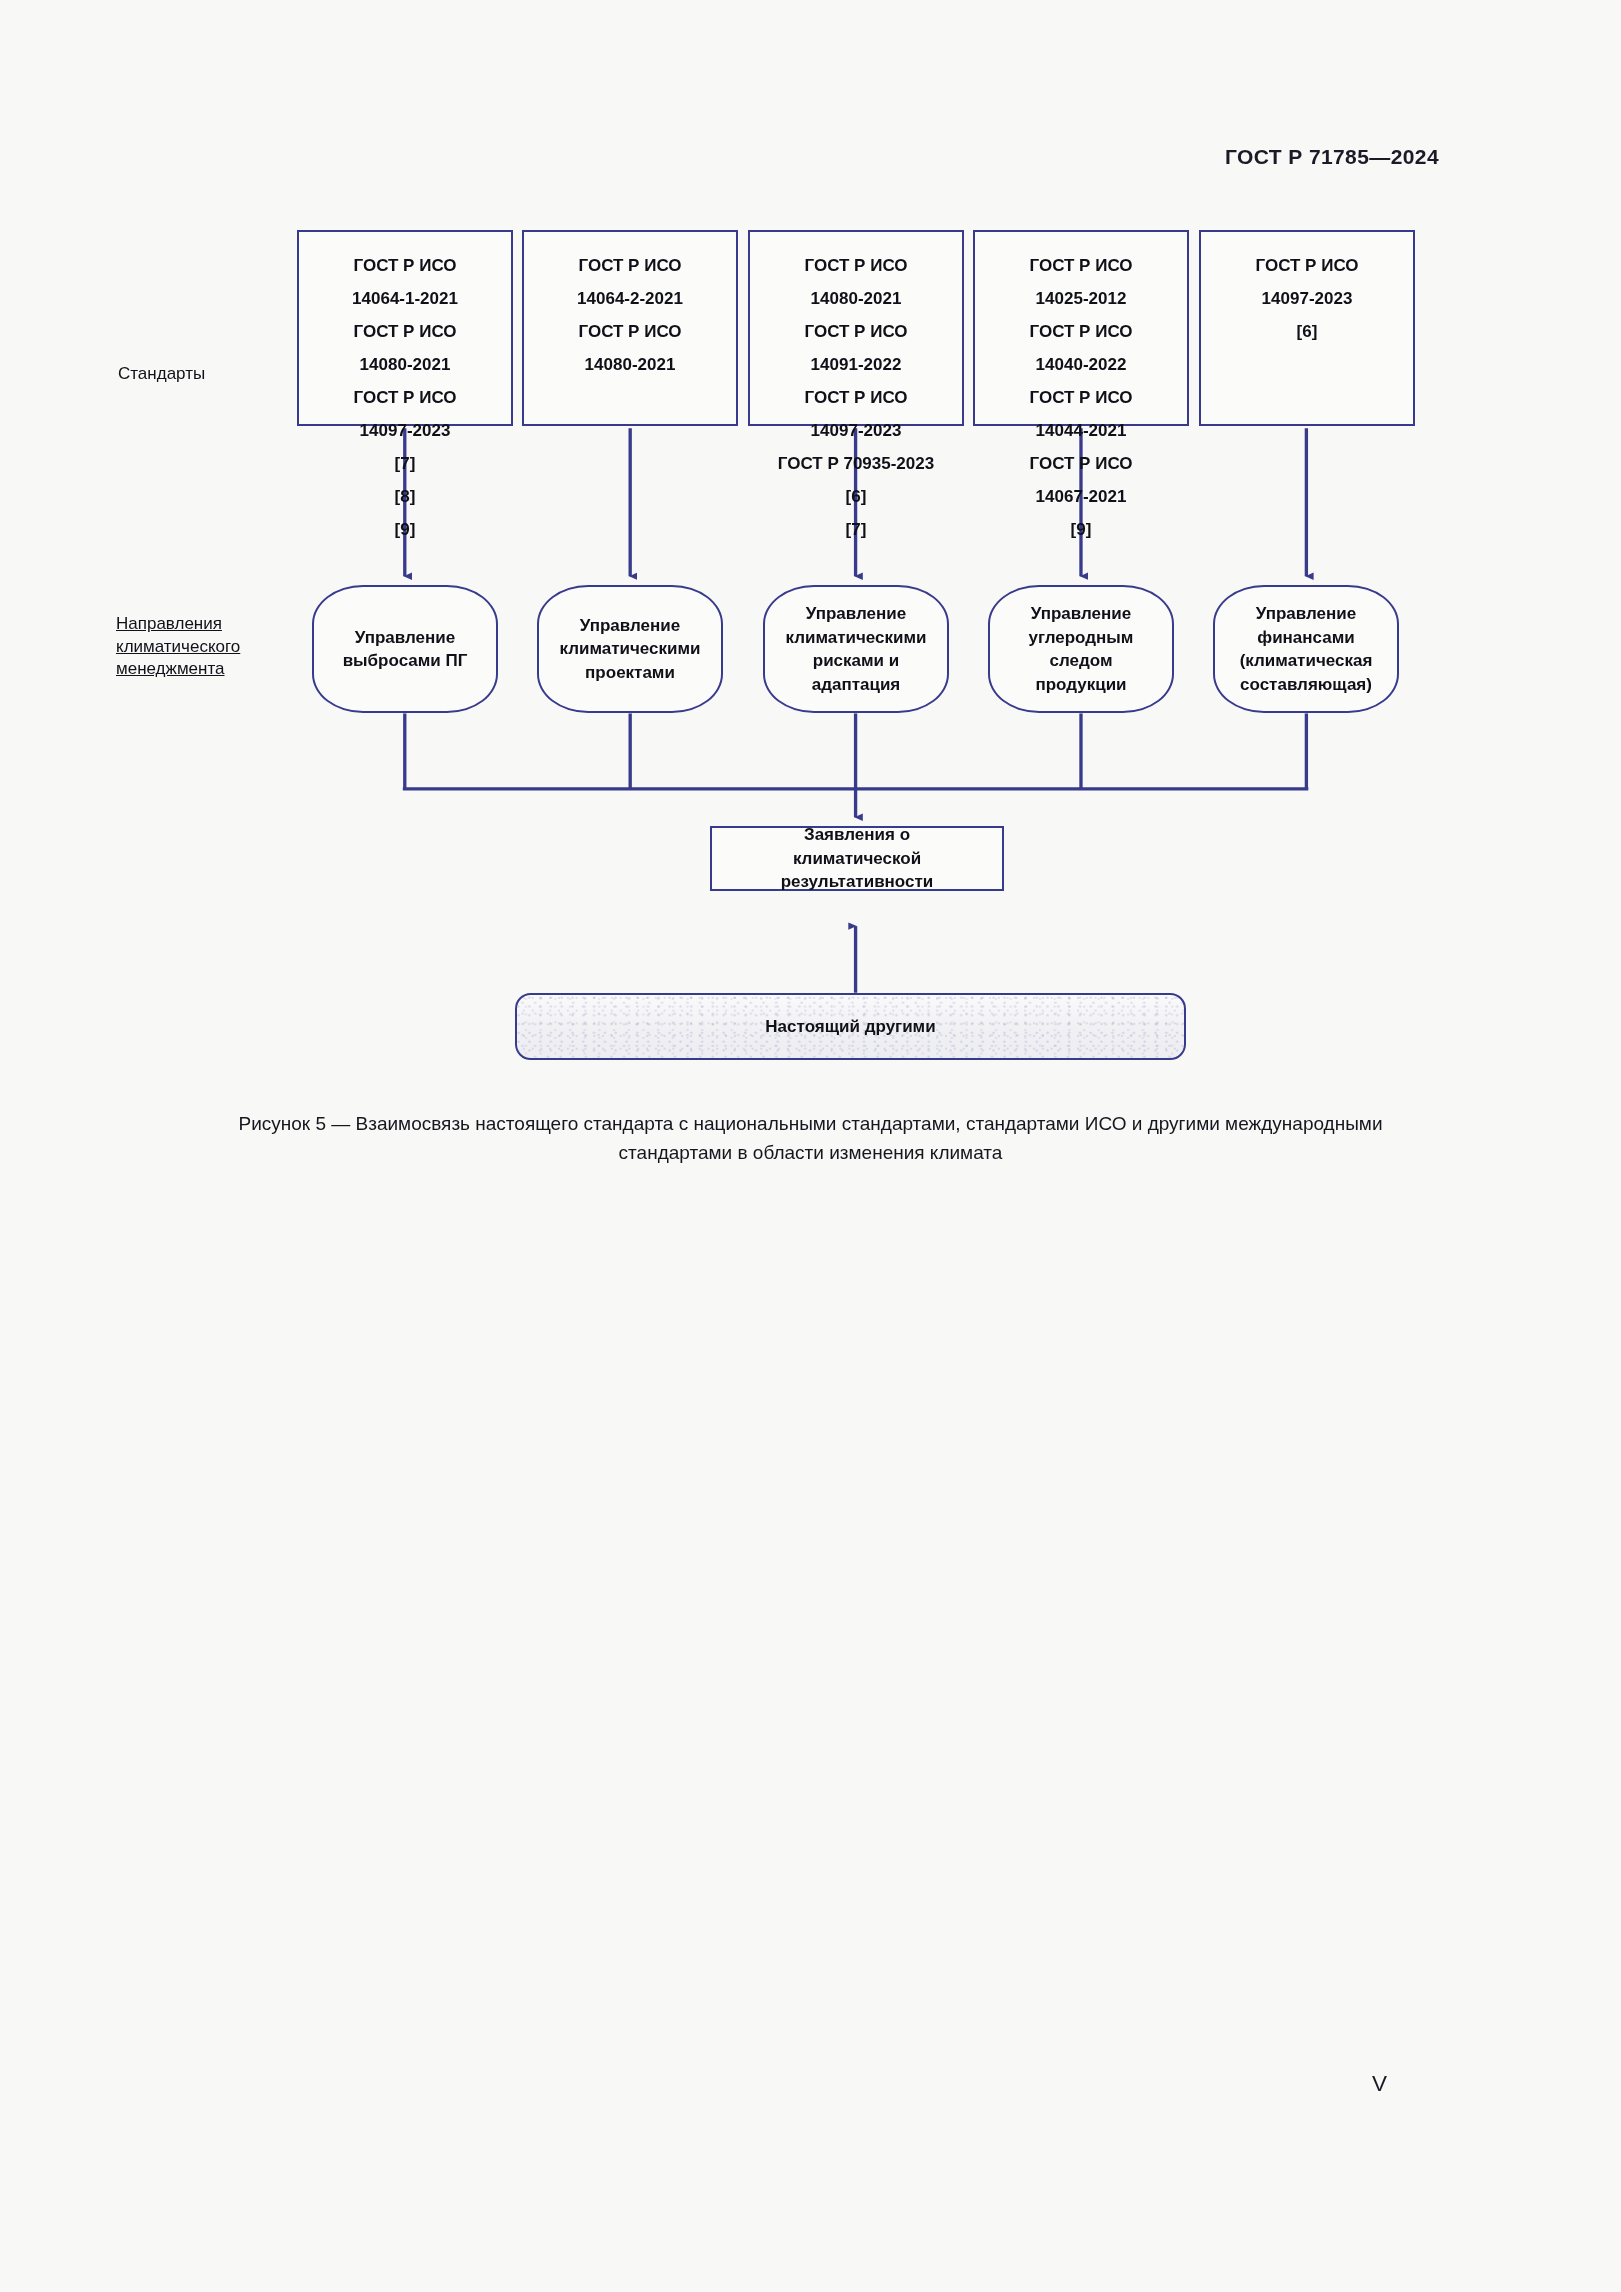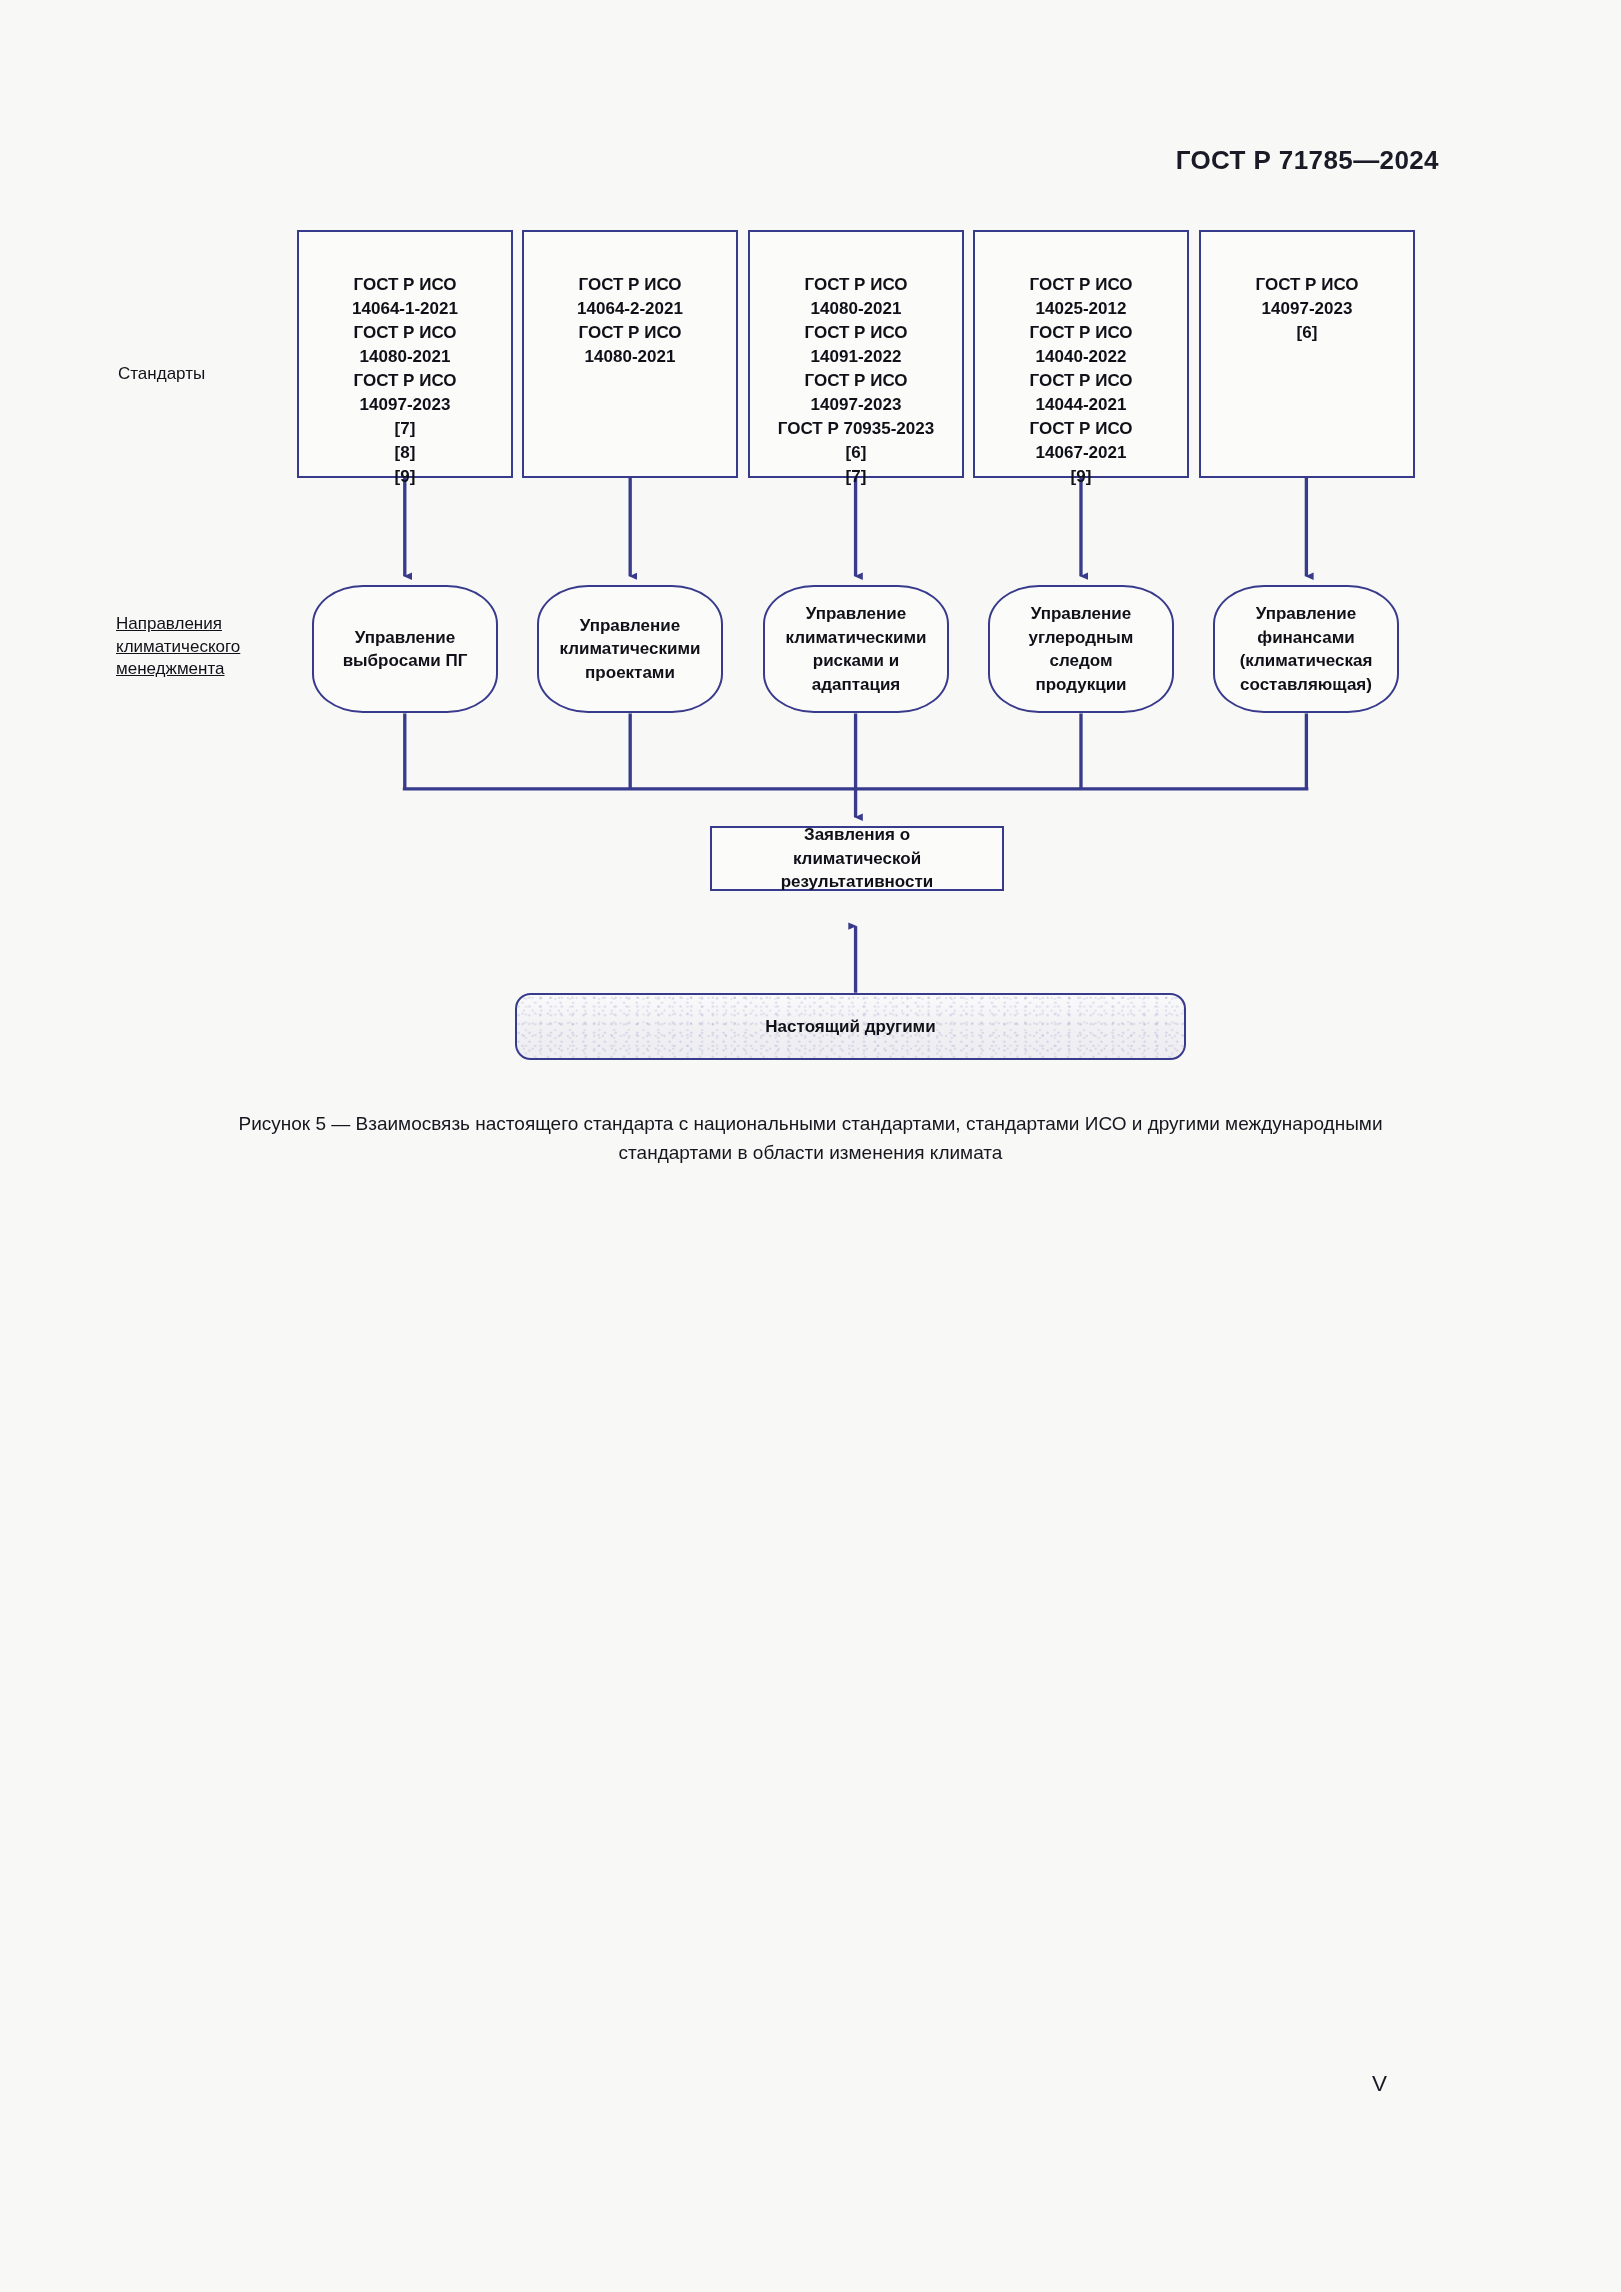--- a/index.html
+++ b/index.html
@@ -14,21 +14,21 @@
     color: #1b1b28;
     position: relative;
     overflow: hidden;
   }
 
   
   #doc-header {
     position: absolute;
     top: 145px;
     right: 182px;
-    font-size: 26px;
+    font-size: 21px;
     font-weight: bold;
     letter-spacing: 0.4px;
     white-space: nowrap;
   }
 
   
   #figure {
     position: absolute;
     left: 0;
     top: 0;
@@ -61,27 +61,27 @@
   #label-directions {
     left: 116px;
     top: 613px;
     width: 201px;
   }
 
   
   .std-box {
     position: absolute;
     top: 230px;
-    height: 248px;
+    height: 196px;
     border: 2.5px solid #383a8c;
     background: #fbfbfa;
     box-sizing: border-box;
-    padding-top: 41px;
-    font-size: 17px;
-    line-height: 24px;
+    padding-top: 17px;
+    font-size: 17px;
+    line-height: 33px;
     text-align: center;
     font-weight: bold;
     color: #101018;
     white-space: pre-line;
   }
 
   
   .dir-box {
     position: absolute;
     top: 585px;

